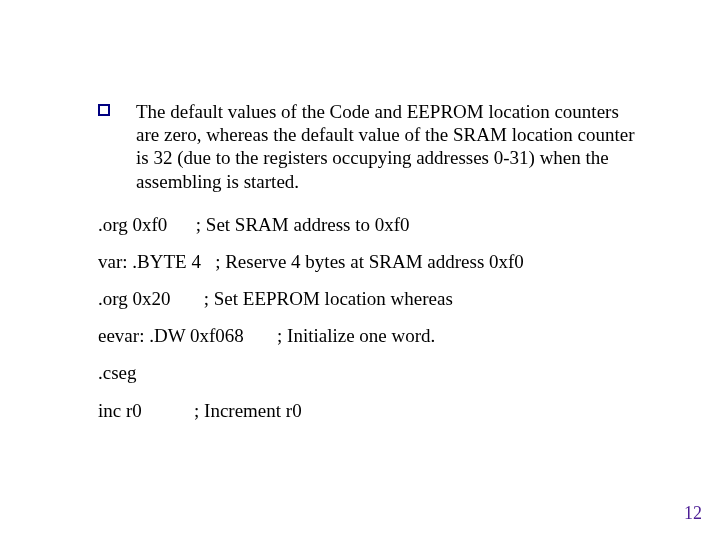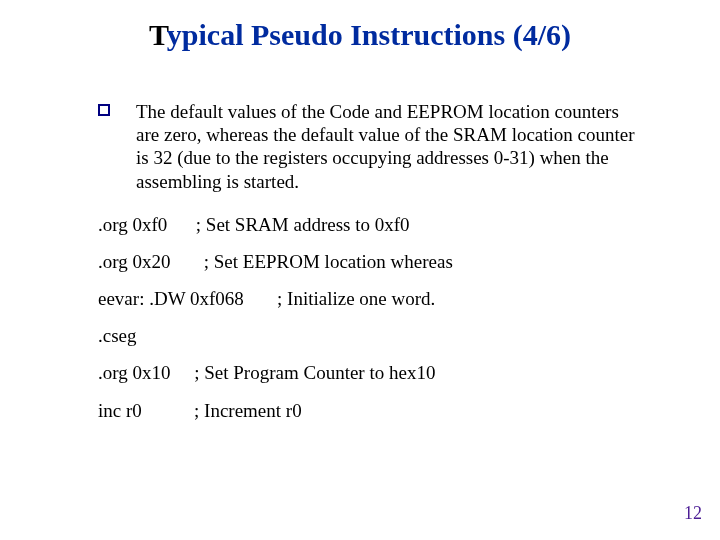--- a/index.html
+++ b/index.html
@@ -62,35 +62,32 @@
     bottom: 16px;
     font-size: 18px;
     color: #4c1d95;
   }
 </style>
 </head>
 <body>
 
 <div class="slide">
 
-  <div class="title">
-    <span class="black">T</span><span class="blue">ypical Pseudo Instructions (4/6)</span>
-  </div>
 
   <div class="content">
 
     <div class="bullet-row">
       <div class="bullet-box"></div>
       <div class="bullet-text">The default values of the Code and EEPROM location counters are zero, whereas the default value of the SRAM location counter is 32 (due to the registers occupying addresses 0-31) when the assembling is started.</div>
     </div>
 
     <div class="code-line">.org 0xf0      ; Set SRAM address to 0xf0</div>
+    <div class="code-line">var: .BYTE 4   ; Reserve 4 bytes at SRAM address 0xf0</div>
     <div class="code-line">.org 0x20       ; Set EEPROM location whereas</div>
     <div class="code-line">eevar: .DW 0xf068       ; Initialize one word.</div>
     <div class="code-line">.cseg</div>
-    <div class="code-line">.org 0x10     ; Set Program Counter to hex10</div>
     <div class="code-line">inc r0           ; Increment r0</div>
 
   </div>
 
   <div class="page-num">12</div>
 
 </div>
 
 </body></html>

